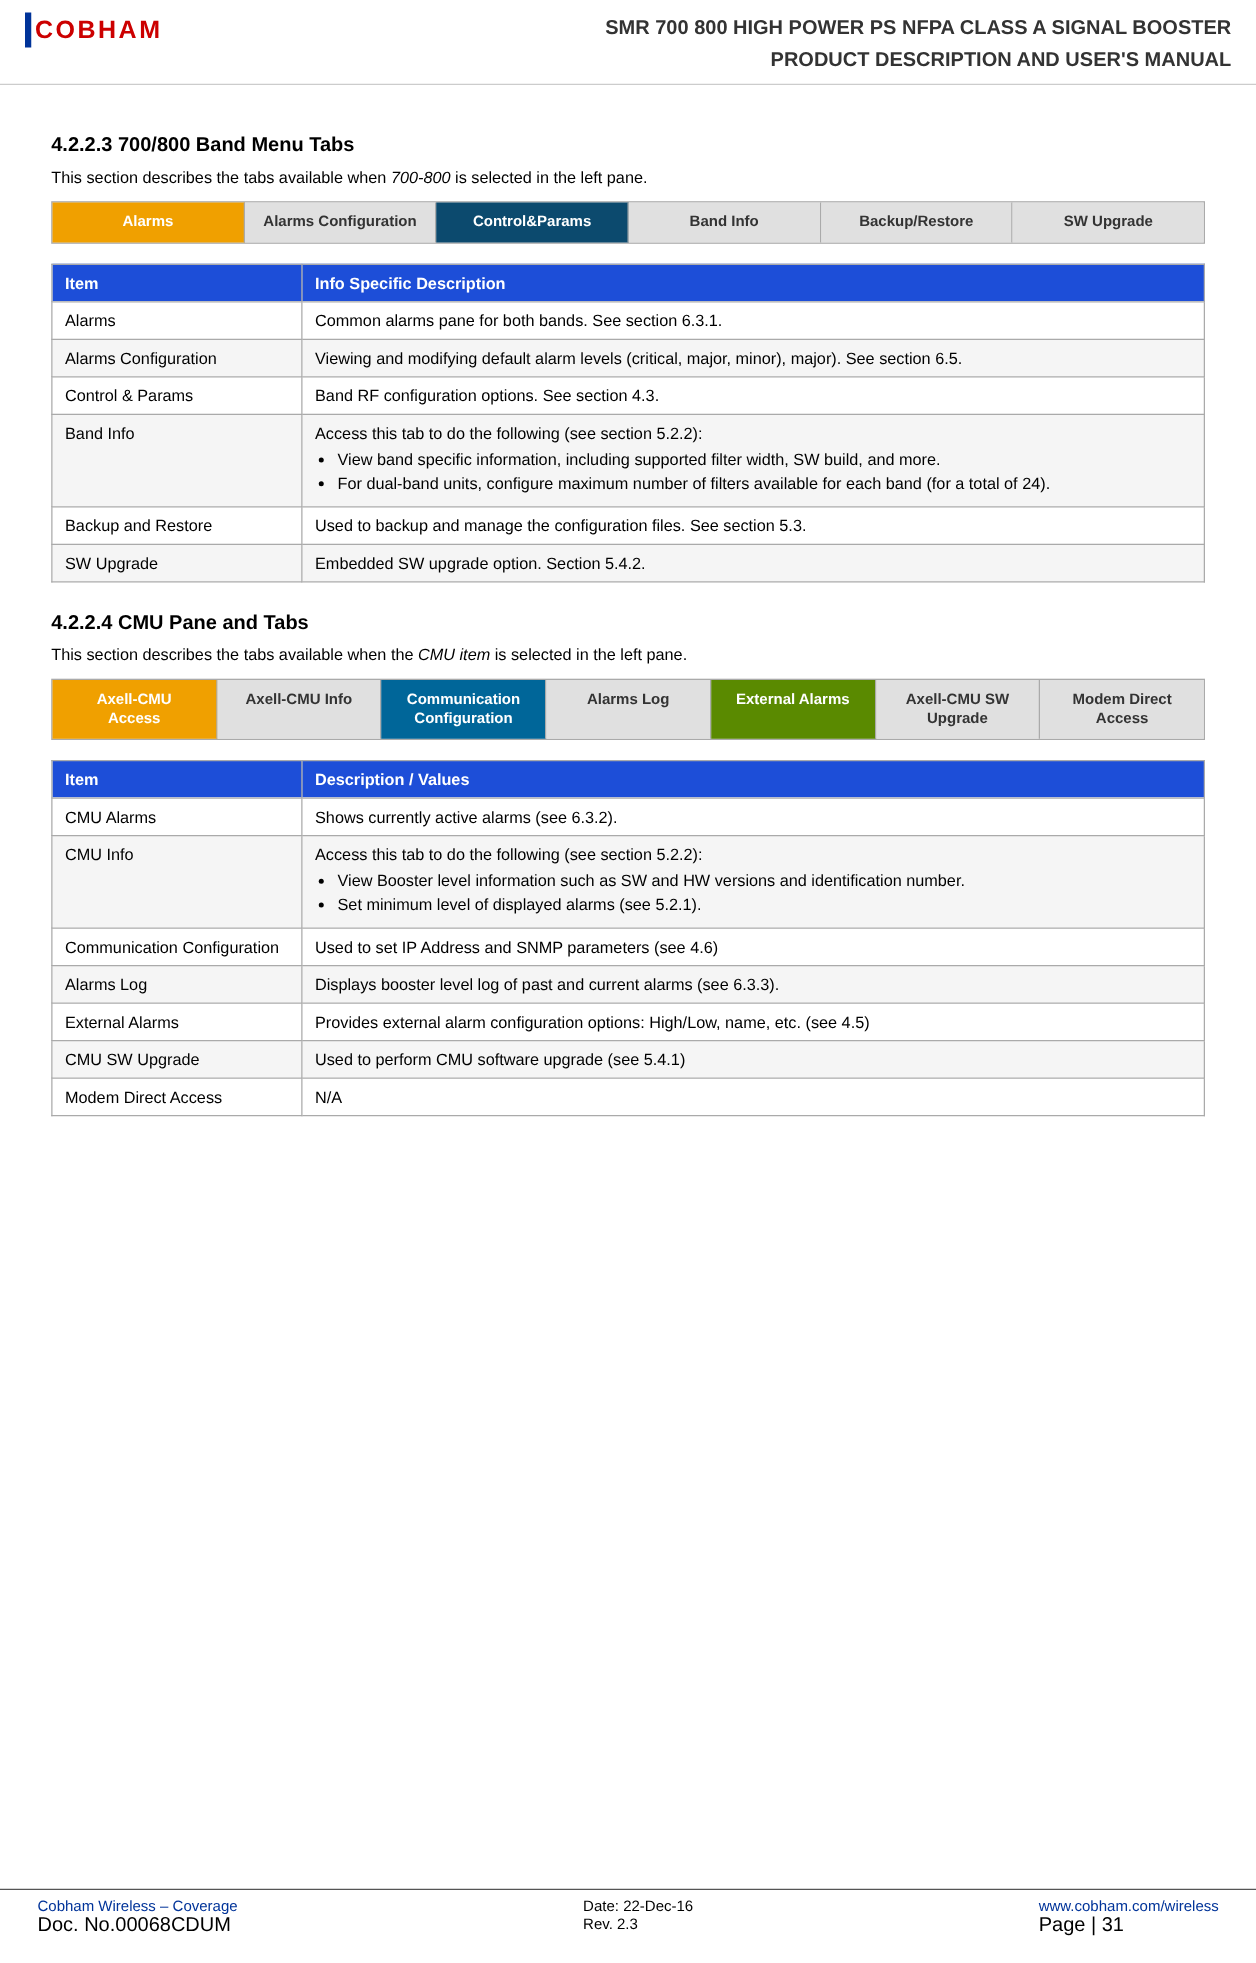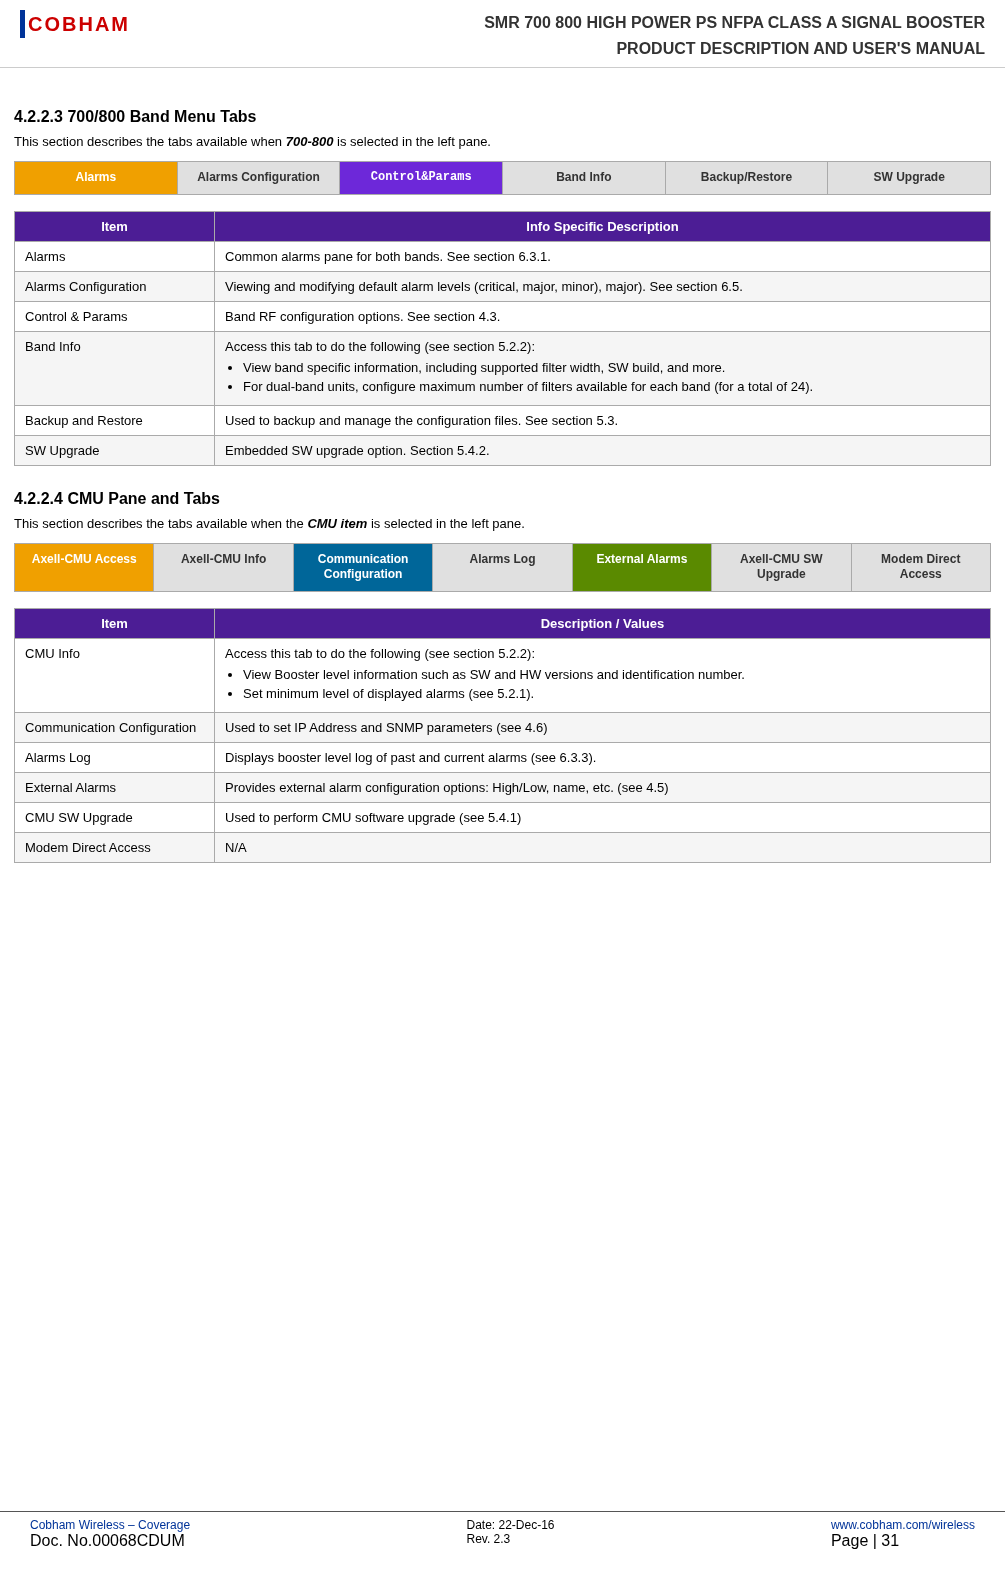--- a/index.html
+++ b/index.html
@@ -25,38 +25,38 @@
     .header-title {
       text-align: right;
       font-size: 16px;
       font-weight: bold;
       color: #333;
       line-height: 1.6;
     }
 
     
     .content {
-      padding: 20px 14px;
+      padding: 20px 41px;
     }
 
     
     .section-heading {
       font-size: 16px;
       font-weight: bold;
       margin-bottom: 8px;
       margin-top: 20px;
     }
 
     .section-desc {
       font-size: 13px;
       margin-bottom: 12px;
     }
 
     .bold-italic {
-      font-weight: bold;
+      font-weight: normal;
       font-style: italic;
     }
 
     
     .tab-bar {
       display: flex;
       border: 1px solid #aaa;
       margin-bottom: 16px;
       background: #e8e8e8;
     }
@@ -69,23 +69,22 @@
       border-right: 1px solid #aaa;
       flex: 1;
       line-height: 1.3;
     }
     .tab:last-child { border-right: none; }
     .tab.active-orange {
       background: #f0a000;
       color: #fff;
     }
     .tab.active-blue {
-      background: #6d28d9;
-      color: #fff;
-      font-family: Liberation Mono, monospace;
+      background: #0c4a6e;
+      color: #fff;
     }
     .tab.active-green {
       background: #5a8a00;
       color: #fff;
     }
     .tab.active-teal {
       background: #006699;
       color: #fff;
     }
     .tab.inactive {
@@ -93,26 +92,26 @@
       color: #333;
     }
 
     
     .data-table {
       width: 100%;
       border-collapse: collapse;
       margin-bottom: 24px;
     }
     .data-table th {
-      background: #4c1d95;
+      background: #1d4ed8;
       color: #fff;
       padding: 7px 10px;
       font-size: 13px;
       font-weight: bold;
-      text-align: center;
+      text-align: left;
       border: 1px solid #aaa;
     }
     .data-table td {
       padding: 7px 10px;
       font-size: 13px;
       border: 1px solid #aaa;
       vertical-align: top;
     }
     .data-table tr:nth-child(odd) td { background: #fff; }
     .data-table tr:nth-child(even) td { background: #f5f5f5; }
@@ -249,20 +248,24 @@
 
   <table class="data-table">
     <thead>
       <tr>
         <th>Item</th>
         <th>Description / Values</th>
       </tr>
     </thead>
     <tbody id="table2-body">
         <tr>
+          <td class="col-item">CMU Alarms</td>
+          <td>Shows currently active alarms (see 6.3.2).</td>
+        </tr>
+        <tr>
           <td class="col-item">CMU Info</td>
           <td><span>Access this tab to do the following (see section 5.2.2):</span><ul class="desc-list">
               <li>View Booster level information such as SW and HW versions and identification number.</li>
               <li>Set minimum level of displayed alarms (see 5.2.1).</li>
             </ul></td>
         </tr>
         <tr>
           <td class="col-item">Communication Configuration</td>
           <td>Used to set IP Address and SNMP parameters (see 4.6)</td>
         </tr>

